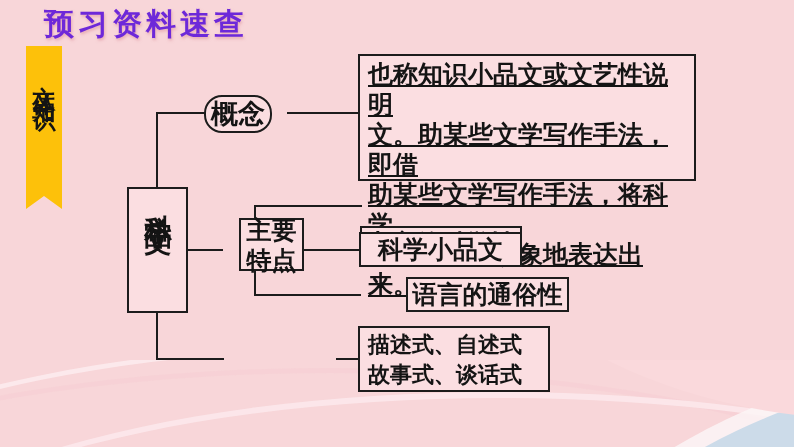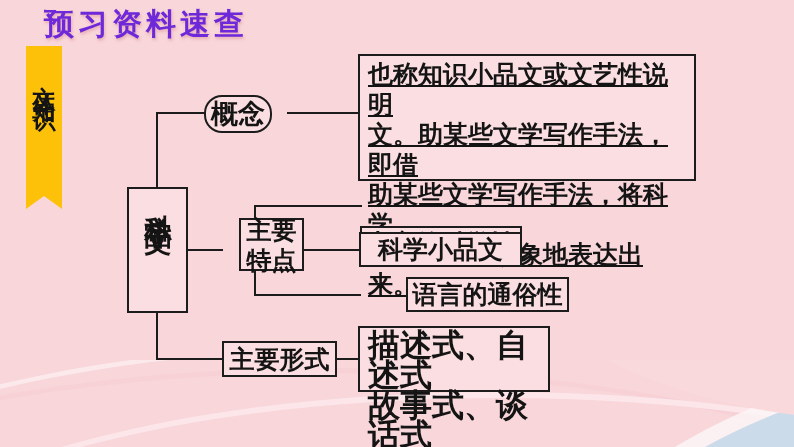--- a/index.html
+++ b/index.html
@@ -112,21 +112,21 @@
     white-space: nowrap;
   }
 
   .concept-box { left: 204px; top: 95px;  width: 68px;  height: 38px; font-size: 27px; border-radius: 18px; }
   .bigtext-box { left: 358px; top: 54px;  width: 338px; height: 127px; padding: 3px 8px; font-size: 25px; line-height: 30px; text-decoration: underline; }
   .features-box{ left: 239px; top: 218px; width: 65px;  height: 53px; font-size: 25px; line-height: 30px; text-align: center; }
   .feat1 { left: 360px; top: 190px; width: 162px; height: 34px; font-size: 25px; margin-top: 36px; }
   .feat2 { left: 359px; top: 232px; width: 163px; height: 35px; font-size: 25px; }
   .feat3 { left: 359px; top: 277px; width: 163px; height: 35px; font-size: 25px; margin-left: 47px; }
   .forms-box  { left: 222px; top: 341px; width: 115px; height: 36px; font-size: 25px; }
-  .formsdetail{ left: 358px; top: 326px; width: 192px; height: 66px; padding: 2px 8px; font-size: 32px; line-height: 30px; }
+  .formsdetail{ left: 358px; top: 326px; width: 192px; height: 66px; padding: 2px 8px; font-size: 22px; line-height: 30px; }
 </style>
 </head>
 <body>
 
 <div class="slide">
 
   <div class="decor">
     <div class="arc arc1"></div>
     <div class="arc arc2"></div>
     <div class="arc arc3"></div>
@@ -165,20 +165,19 @@
     <div>助某些文学写作手法，将科学</div>
     <div>内容生动、形象地表达出来。</div>
   </div>
 
   <div class="box features-box center">主要特点</div>
 
   <div class="box feat1 center">内容的科学性</div>
   <div class="box feat2 center">科学小品文</div>
   <div class="box feat3 center">语言的通俗性</div>
 
-  <div class="box forms-box center">主要形式</div>
 
   <div class="box formsdetail">
     <div>描述式、自述式</div>
     <div>故事式、谈话式</div>
   </div>
 
 </div>
 
 </body></html>

